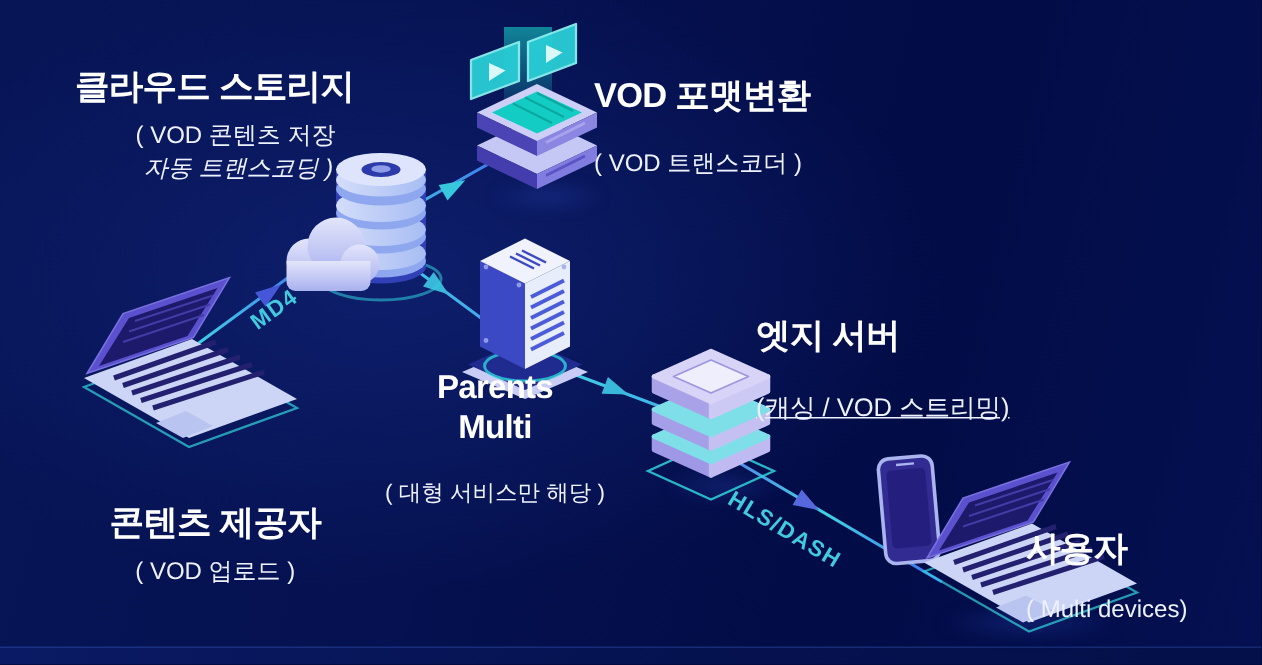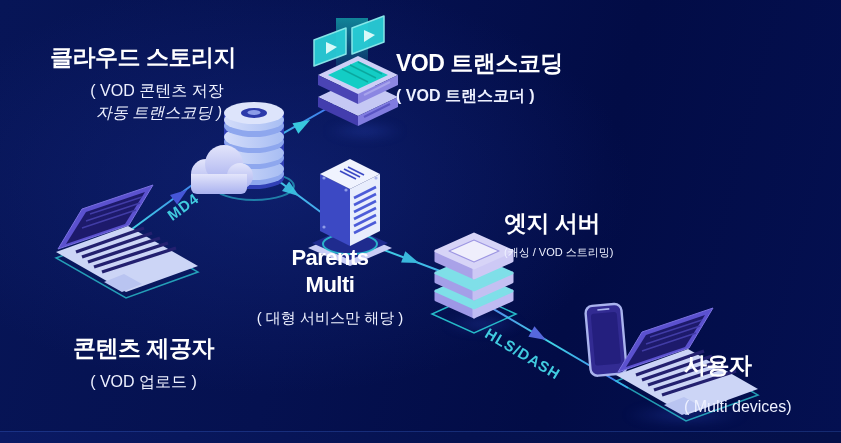--- a/index.html
+++ b/index.html
@@ -263,38 +263,38 @@
     </g>
   </svg>
 
   <div class="label center" style="left:28px;top:44px;width:230px;">
     <div class="t">클라우드 스토리지</div>
     <div class="s" style="margin-top:9px;transform:translateX(14px);text-align:center;">( VOD 콘텐츠 저장</div>
     <div class="s" style="transform:translateX(16px);font-style:italic;">자동 트랜스코딩 )</div>
   </div>
 
   <div class="label" style="left:396px;top:50px;">
-    <div class="t">VOD 트랜스코딩</div>
-    <div class="s" style="margin-top:8px;font-weight:bold;">( VOD 트랜스코더 )</div>
+    <div class="t">VOD 포맷변환</div>
+    <div class="s" style="margin-top:22px;">( VOD 트랜스코더 )</div>
   </div>
 
   <div class="label center" style="left:36px;top:335px;width:215px;">
     <div class="t">콘텐츠 제공자</div>
     <div class="s" style="margin-top:9px;">( VOD 업로드 )</div>
   </div>
 
   <div class="label center" style="left:245px;top:244px;width:170px;">
     <div class="t" style="font-size:22px;line-height:27px;">Parents</div>
     <div class="t" style="font-size:22px;line-height:27px;">Multi</div>
-    <div class="s" style="margin-top:9px;font-size:15px;">( 대형 서비스만 해당 )</div>
+    <div class="s" style="margin-top:20px;font-size:15px;">( 대형 서비스만 해당 )</div>
   </div>
 
   <div class="label" style="left:504px;top:210px;">
     <div class="t">엣지 서버</div>
-    <div class="s" style="margin-top:4px;font-size:11px;">(캐싱 / VOD 스트리밍)</div>
+    <div class="s" style="margin-top:24px;font-size:17px;text-decoration:underline;">(캐싱 / VOD 스트리밍)</div>
   </div>
 
   <div class="label" style="left:684px;top:352px;">
     <div class="t">사용자</div>
     <div class="s" style="margin-top:17px;">( Multi devices)</div>
   </div>
 
   <div class="edge-label" style="left:160px;top:198px;width:46px;transform:rotate(-36deg);">MD4</div>
 
   <div class="edge-label" style="left:480px;top:345px;width:86px;transform:rotate(31deg);">HLS/DASH</div>

